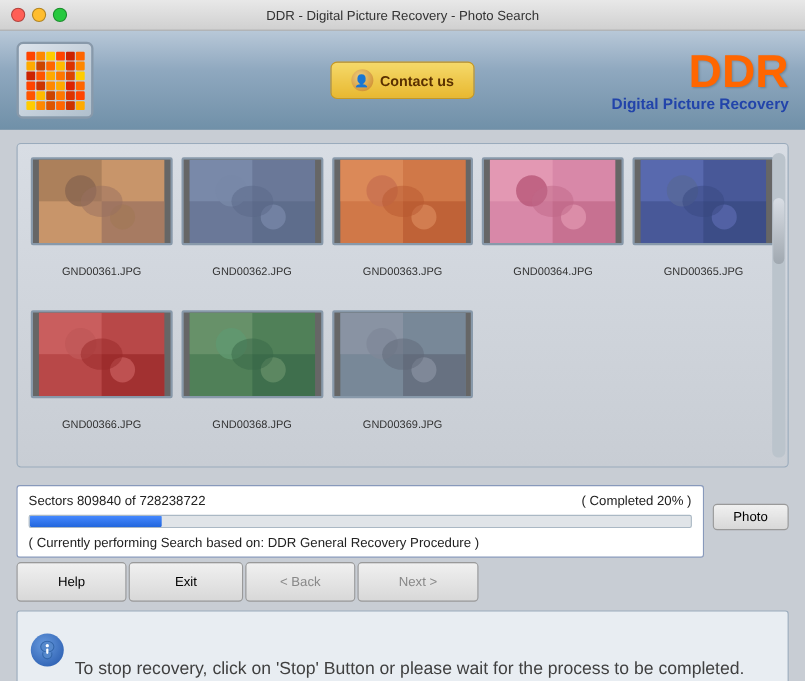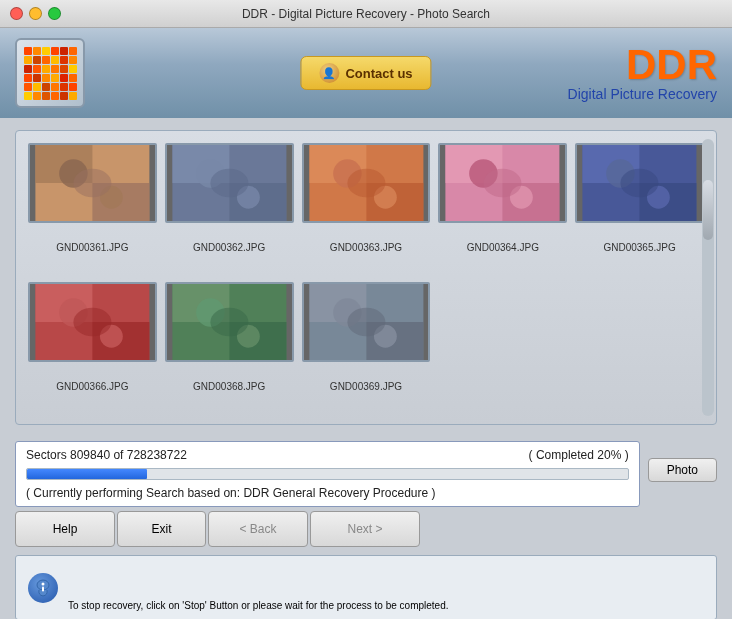--- a/index.html
+++ b/index.html
@@ -104,21 +104,21 @@
     .brand-ddr {
       font-size: 42px;
       font-weight: bold;
       color: #ff6600;
       line-height: 1;
       text-shadow: 1px 1px 2px rgba(0,0,0,0.2);
     }
     .brand-sub {
       font-size: 14px;
       color: #2244aa;
-      font-weight: normal;
+      font-weight: bold;
     }
 
     
     .main-content {
       background: #c8cdd4;
       padding: 12px 15px 8px 15px;
     }
 
     
     .photo-panel {
@@ -236,21 +236,21 @@
     .nav-btn {
       background: linear-gradient(to bottom, #f0f0f0, #d8d8d8);
       border: 1px solid #999;
       border-radius: 4px;
       padding: 10px 0;
       font-size: 12px;
       cursor: pointer;
       text-align: center;
     }
     .btn-help { width: 100px; margin-right: 2px; }
-    .btn-exit { width: 89px; margin-right: 2px; }
+    .btn-exit { width: 104px; margin-right: 2px; }
     .btn-back { width: 100px; margin-right: 2px; color: #888; }
     .btn-next { width: 110px; color: #888; }
 
     
     .info-bar {
       background: #e8edf2;
       border: 1px solid #9aabbc;
       border-radius: 3px;
       margin-top: 8px;
       padding: 8px 12px;
@@ -261,22 +261,22 @@
     .info-icon {
       width: 30px; height: 30px;
       background: radial-gradient(circle at 40% 35%, #6699dd, #2255aa);
       border-radius: 50%;
       display: flex; align-items: center; justify-content: center;
       color: white;
       font-size: 14px;
       flex-shrink: 0;
     }
     .info-text {
-      font-size: 10px;
-      color: #000000;
+      font-size: 16px;
+      color: #404040;
       margin-top: 36px;
     }
     .watermark {
       text-align: right;
       margin-top: 2px;
     }
     .watermark-box {
       display: inline-block;
       background: #f5c842;
       border: 1px solid #d4a020;

